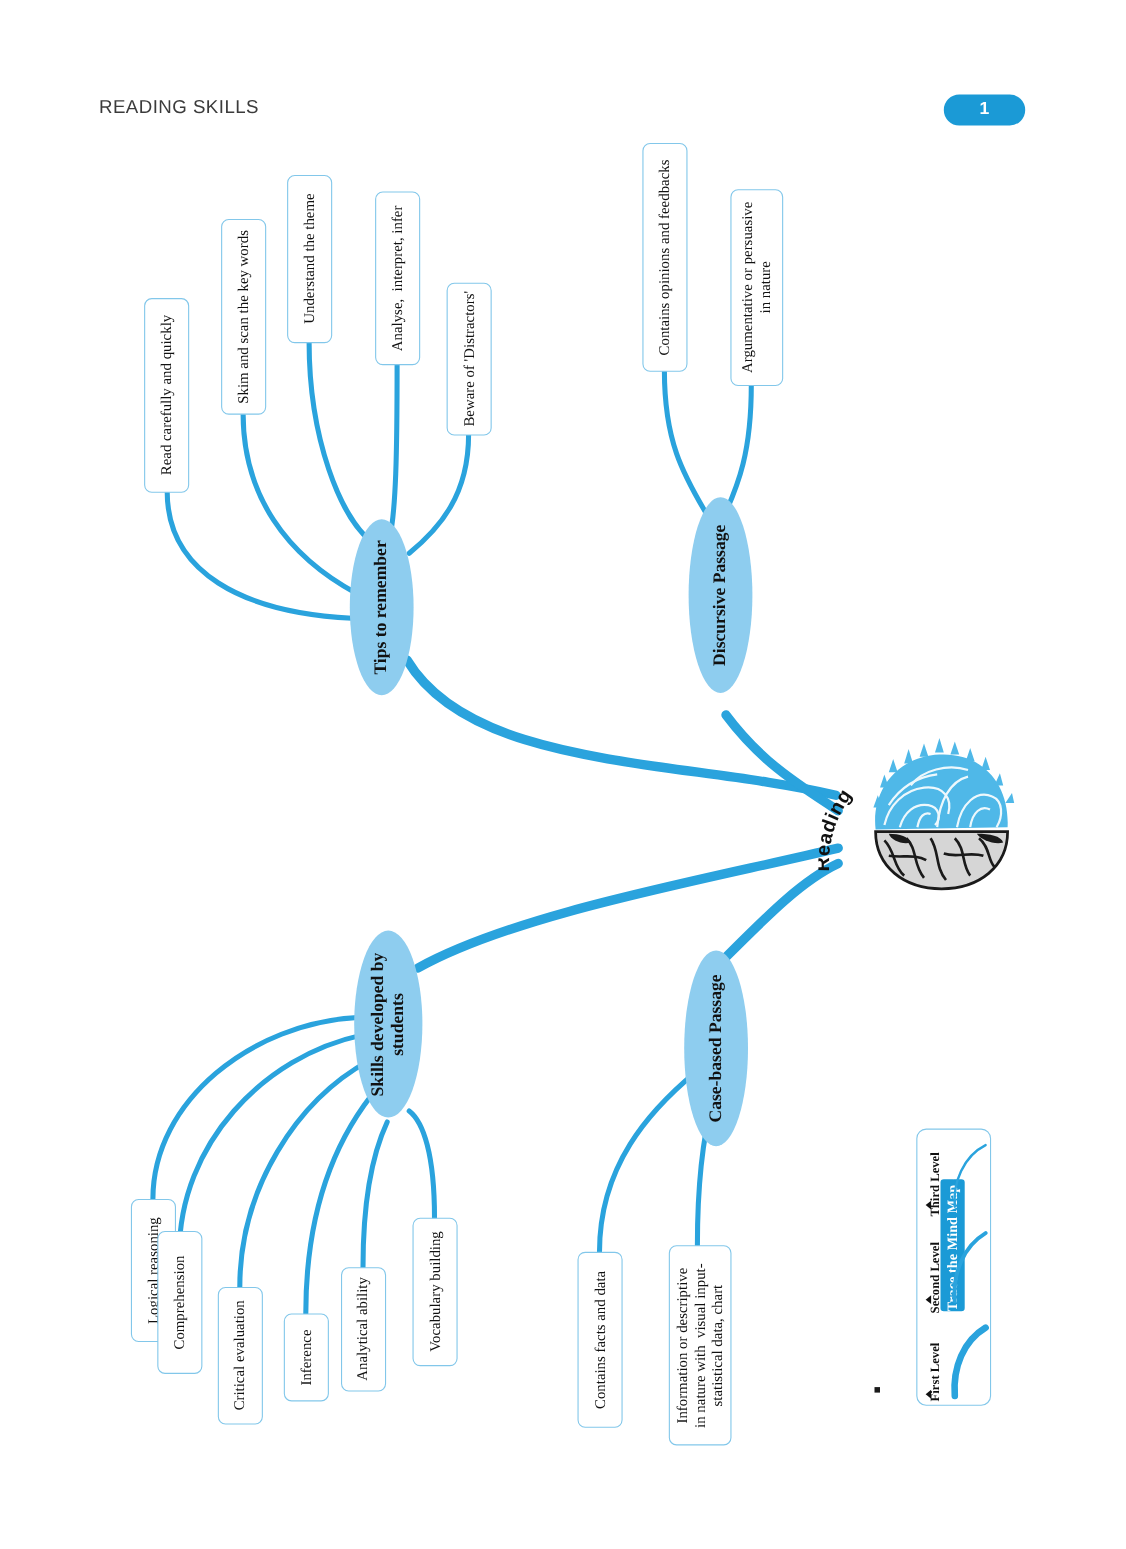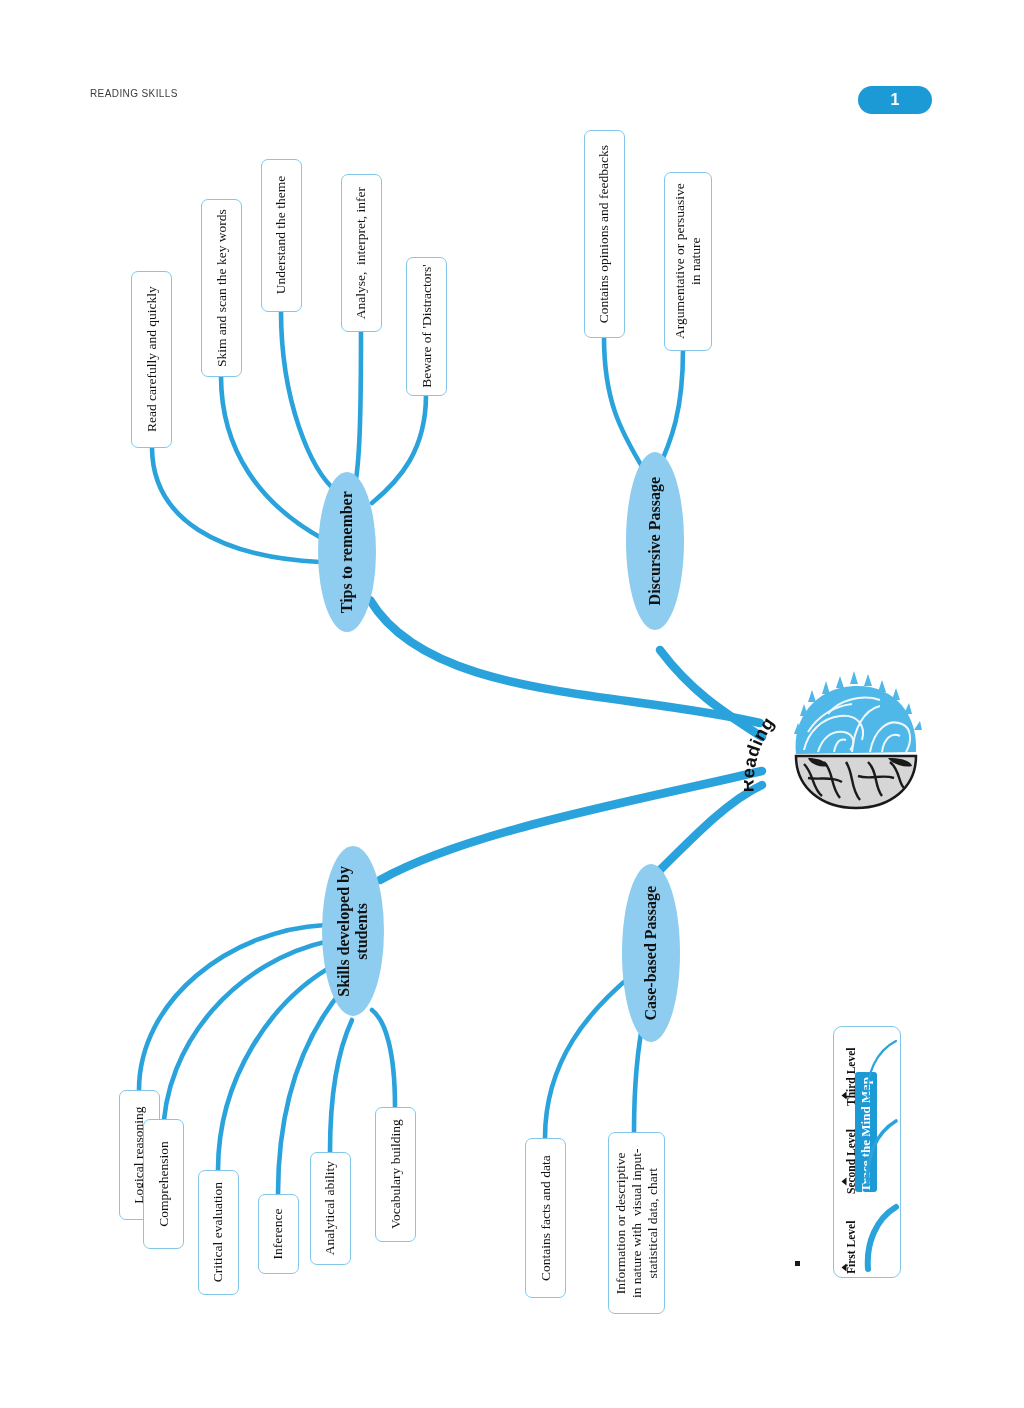--- a/index.html
+++ b/index.html
@@ -14,21 +14,21 @@
     overflow: hidden;
     font-family: "Liberation Sans", sans-serif;
   }
 
   
   #page-header-title {
     position: absolute;
     left: 90px;
     top: 88px;
     font-family: "Liberation Sans", sans-serif;
-    font-size: 10px;
+    font-size: 17px;
     letter-spacing: 0.4px;
     color: #3b3b3b;
     white-space: nowrap;
   }
   #page-number-badge {
     position: absolute;
     left: 858px;
     top: 86px;
     width: 74px;
     height: 28px;

